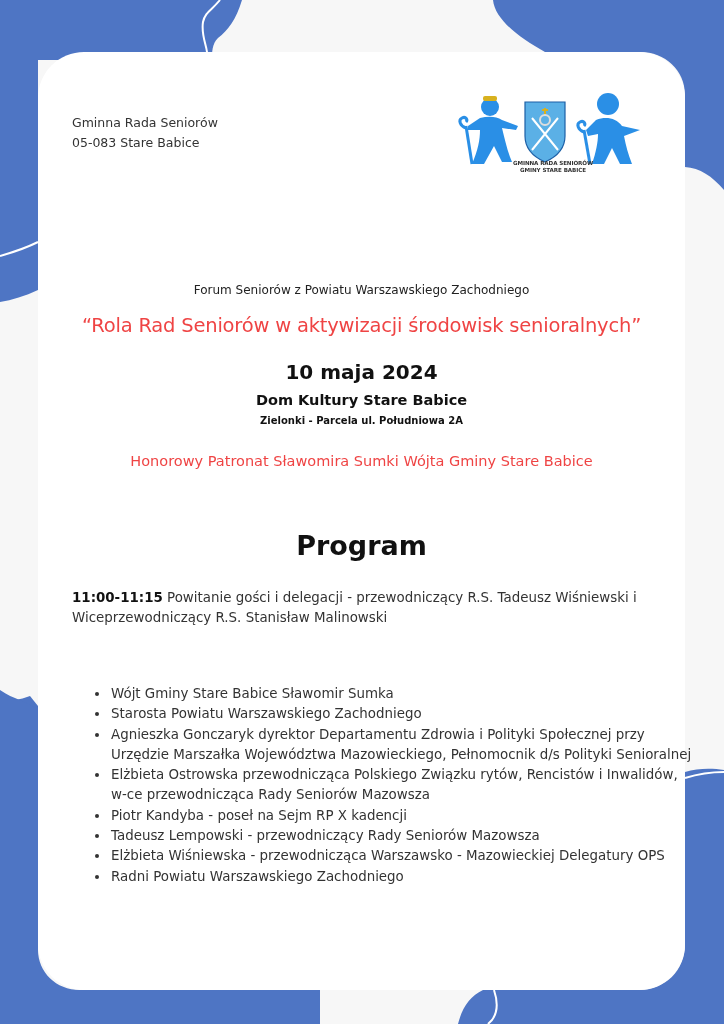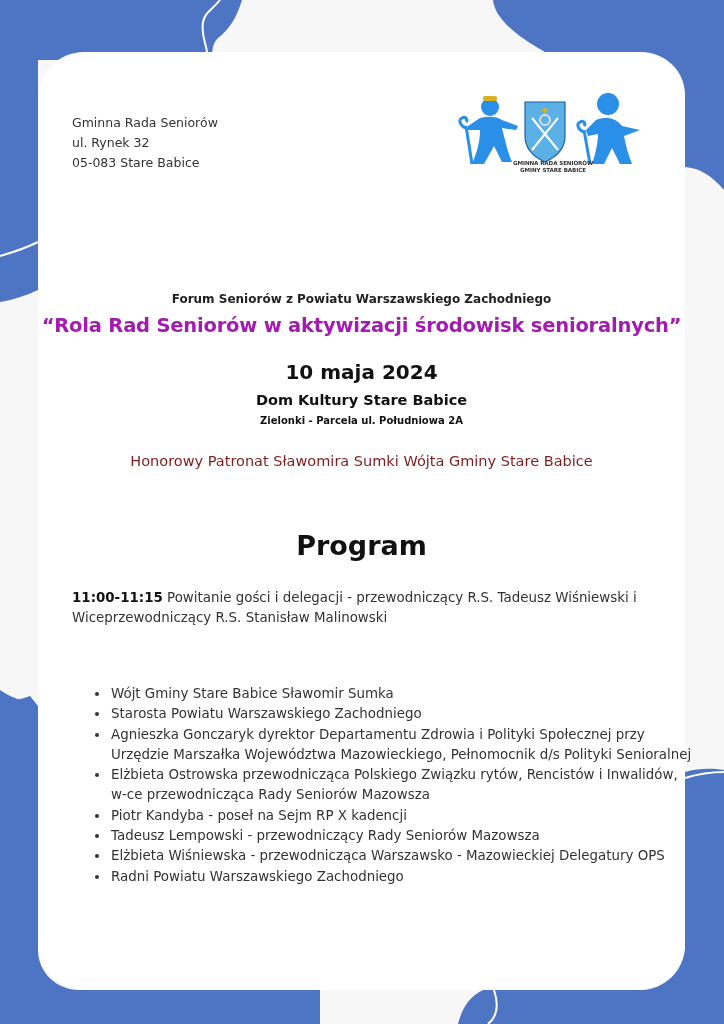--- a/index.html
+++ b/index.html
@@ -18,26 +18,26 @@
     position: absolute; left: 72px; top: 113px;
     font-size: 12.5px; line-height: 20px; color: #333;
   }
   .address div { white-space: nowrap; }
   .logo { position: absolute; left: 450px; top: 90px; width: 200px; height: 92px; }
   .logo-caption {
     position: absolute; left: 488px; top: 160px; width: 130px; text-align: center;
     font-size: 5.6px; font-weight: bold; color: #333; line-height: 7px; letter-spacing: -0.1px;
   }
   .center { position: absolute; left: 38px; width: 647px; text-align: center; white-space: nowrap; }
-  .forum { top: 292px; font-size: 12px; font-weight: bold; color: #222; }
-  .title { top: 314px; font-size: 19.5px; font-weight: bold; color: #a21caf; letter-spacing: -0.2px; }
+  .forum { top: 283px; font-size: 12px; font-weight: normal; color: #222; }
+  .title { top: 314px; font-size: 19.5px; font-weight: normal; color: #ef4444; letter-spacing: -0.2px; }
   .date { top: 360px; font-size: 20px; font-weight: bold; color: #111; }
   .venue { top: 392px; font-size: 14.5px; font-weight: bold; color: #111; }
   .addr2 { top: 415px; font-size: 10px; font-weight: bold; color: #111; }
-  .patron { top: 453px; font-size: 14.5px; color: #7f1d1d; }
+  .patron { top: 453px; font-size: 14.5px; color: #ef4444; }
   .program-h { top: 530px; font-size: 27px; font-weight: bold; color: #111; }
   .prog {
     position: absolute; left: 72px; top: 588px; width: 590px;
     font-size: 13.4px; line-height: 19.5px; color: #333;
   }
   .prog b { color: #111; }
   .prog p { margin: 0; }
   .guests {
     position: absolute; left: 78px; top: 672px; width: 585px;
     margin: 12px; padding: 0 0 0 20px;
@@ -62,21 +62,20 @@
 
   <path d="M685 772 C698 768 712 768 724 770 L724 1024 L458 1024 C462 1008 470 996 483 990 L640 990 C665 990 685 970 685 945 Z" fill="#4e75c4"></path>
   <path d="M685 778 C698 774 712 772 724 772" stroke="#ffffff" stroke-width="2" fill="none"></path>
   <path d="M494 990 C498 1002 498 1012 492 1020 L488 1024" stroke="#ffffff" stroke-width="2" fill="none"></path>
 </svg>
 
 <div class="card"></div>
 
 <div class="address">
   <div>Gminna Rada Seniorów</div>
-  <div>ul. Rynek 32</div>
   <div>05-083 Stare Babice</div>
 </div>
 
 <svg class="logo" viewBox="0 0 200 92">
   <g fill="#2a8fe6">
     <circle cx="40" cy="17" r="9"></circle>
     <rect x="33" y="6" width="14" height="5" rx="2" fill="#d8b11e"></rect>
     <path d="M30 28 C38 26 46 26 52 30 L68 36 L66 40 L52 38 C55 50 57 60 62 72 L52 72 L44 56 L34 74 L22 74 C28 60 30 50 30 40 L18 40 L18 36 Z"></path>
     <path d="M16 38 C10 36 8 30 12 28 C16 26 18 30 16 32" stroke="#2a8fe6" stroke-width="3" fill="none"></path>
     <line x1="16" y1="36" x2="22" y2="74" stroke="#2a8fe6" stroke-width="3"></line>

